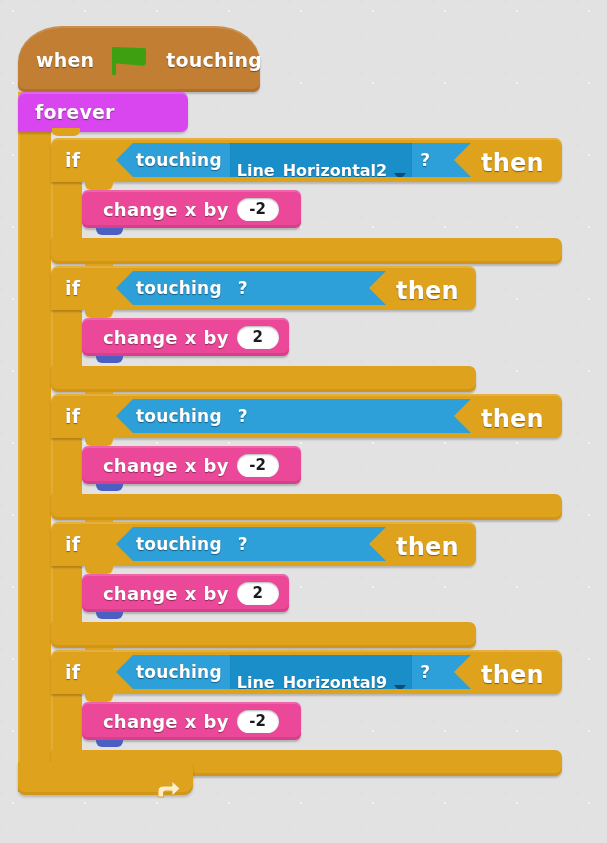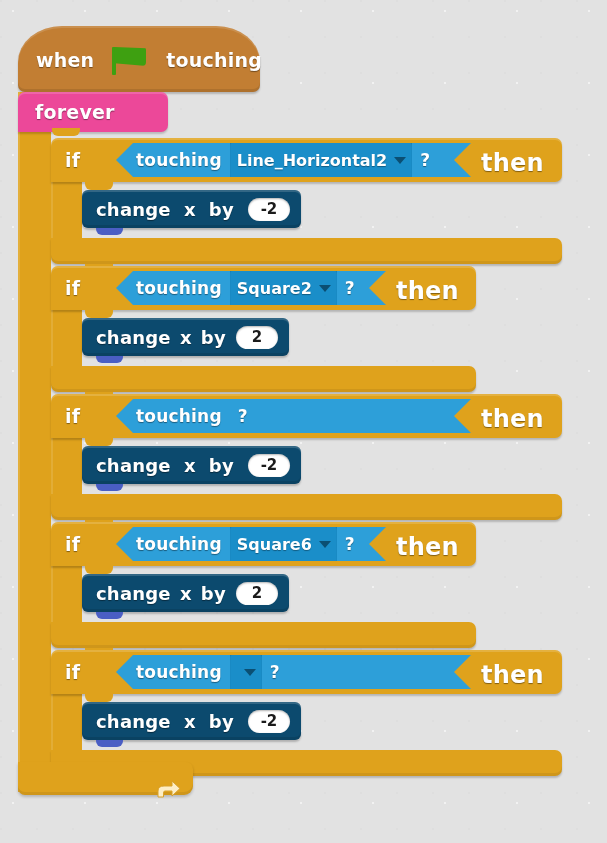--- a/index.html
+++ b/index.html
@@ -105,23 +105,23 @@
     top: 92px;
     width: 33px;
     height: 700px;
     background: #dfa21c;
     box-shadow: inset 2px 0 0 rgba(255,255,255,0.14);
   }
   .forever-head {
     position: absolute;
     left: 18px;
     top: 92px;
-    width: 150px;
+    width: 170px;
     height: 40px;
-    background: #ec4899;
+    background: #d946ef;
     border-radius: 7px 7px 7px 0;
     box-shadow: 0 2px 2px rgba(0,0,0,0.18),
                 inset 0 2px 0 rgba(255,255,255,0.16);
   }
   .forever-head-notch {
     position: absolute;
     left: 52px;
     top: 128px;
     width: 28px;
     height: 8px;
@@ -232,21 +232,21 @@
     padding: 0 4px 0 20px;
     box-sizing: border-box;
     filter: drop-shadow(0 1px 1px rgba(0,0,0,0.25));
   }
   .touching-word {
     font-size: 17px;
     margin-right: 8px;
   }
   .touch-dropdown {
     display: inline-flex;
-    align-items: center;
+    align-items: flex-end;
     height: 39px;
     background: #1a8ec9;
     border-radius: 3px;
     padding: 0 6px 0 7px;
     box-shadow: inset 0 1px 1px rgba(0,0,0,0.25),
                 inset 0 -1px 0 rgba(255,255,255,0.12);
   }
   .touch-dropdown .dd-text {
     font-size: 16px;
     color: #ffffff;
@@ -264,30 +264,29 @@
   .qmark {
     font-size: 17px;
     margin-left: 8px;
     margin-right: 2px;
   }
 
   
   .changex {
     position: absolute;
     height: 38px;
-    background: #0c4a6e;
+    background: #ec4899;
     border-radius: 6px;
     display: flex;
     align-items: center;
-    padding: 0 11px 0 14px;
+    padding: 0 11px 0 21px;
     box-sizing: border-box;
     box-shadow: 0 2px 2px rgba(0,0,0,0.22),
                 inset 0 2px 0 rgba(255,255,255,0.16),
                 inset 0 -3px 0 rgba(0,0,0,0.10);
-    justify-content: space-between;
   }
   .changex .cx-word {
     font-size: 18px;
     margin-right: 7px;
   }
   .changex .cx-notch {
     position: absolute;
     left: 14px;
     top: 38px;
     width: 27px;
@@ -361,24 +360,20 @@
         </div>
         <div class="if-foot" style="top: 100px; width: 511px;"></div>
         <div class="if-foot-notch" style="top: 126px;"></div>
       </div>
       <div class="ifblock" style="top: 266px;">
         <div class="if-left" style="height: 56px;"></div>
         <div class="if-head" style="width: 425px;">
           <span class="btxt if-label">if</span>
           <div class="touching" style="left: 65px; width: 270px;">
             <span class="btxt touching-word">touching</span>
-            <span class="touch-dropdown">
-              <span class="dd-text">Square2</span>
-              <span class="dd-caret"></span>
-            </span>
             <span class="btxt qmark">?</span>
           </div>
           <span class="btxt then-label" style="left: 345px;">then</span>
         </div>
         <div class="if-head-notch"></div>
         <div class="changex" style="left: 31px; top: 52px; width: 207px;">
           <span class="btxt cx-word">change</span>
           <span class="btxt cx-word">x</span>
           <span class="btxt cx-word">by</span>
           <span class="num-oval">2</span>
@@ -407,24 +402,20 @@
         </div>
         <div class="if-foot" style="top: 100px; width: 511px;"></div>
         <div class="if-foot-notch" style="top: 126px;"></div>
       </div>
       <div class="ifblock" style="top: 522px;">
         <div class="if-left" style="height: 56px;"></div>
         <div class="if-head" style="width: 425px;">
           <span class="btxt if-label">if</span>
           <div class="touching" style="left: 65px; width: 270px;">
             <span class="btxt touching-word">touching</span>
-            <span class="touch-dropdown">
-              <span class="dd-text">Square6</span>
-              <span class="dd-caret"></span>
-            </span>
             <span class="btxt qmark">?</span>
           </div>
           <span class="btxt then-label" style="left: 345px;">then</span>
         </div>
         <div class="if-head-notch"></div>
         <div class="changex" style="left: 31px; top: 52px; width: 207px;">
           <span class="btxt cx-word">change</span>
           <span class="btxt cx-word">x</span>
           <span class="btxt cx-word">by</span>
           <span class="num-oval">2</span>
@@ -433,20 +424,21 @@
         <div class="if-foot" style="top: 100px; width: 425px;"></div>
         <div class="if-foot-notch" style="top: 126px;"></div>
       </div>
       <div class="ifblock" style="top: 650px;">
         <div class="if-left" style="height: 56px;"></div>
         <div class="if-head" style="width: 511px;">
           <span class="btxt if-label">if</span>
           <div class="touching" style="left: 65px; width: 355px;">
             <span class="btxt touching-word">touching</span>
             <span class="touch-dropdown">
+              <span class="dd-text">Line_Horizontal9</span>
               <span class="dd-caret"></span>
             </span>
             <span class="btxt qmark">?</span>
           </div>
           <span class="btxt then-label" style="left: 430px;">then</span>
         </div>
         <div class="if-head-notch"></div>
         <div class="changex" style="left: 31px; top: 52px; width: 219px;">
           <span class="btxt cx-word">change</span>
           <span class="btxt cx-word">x</span>

